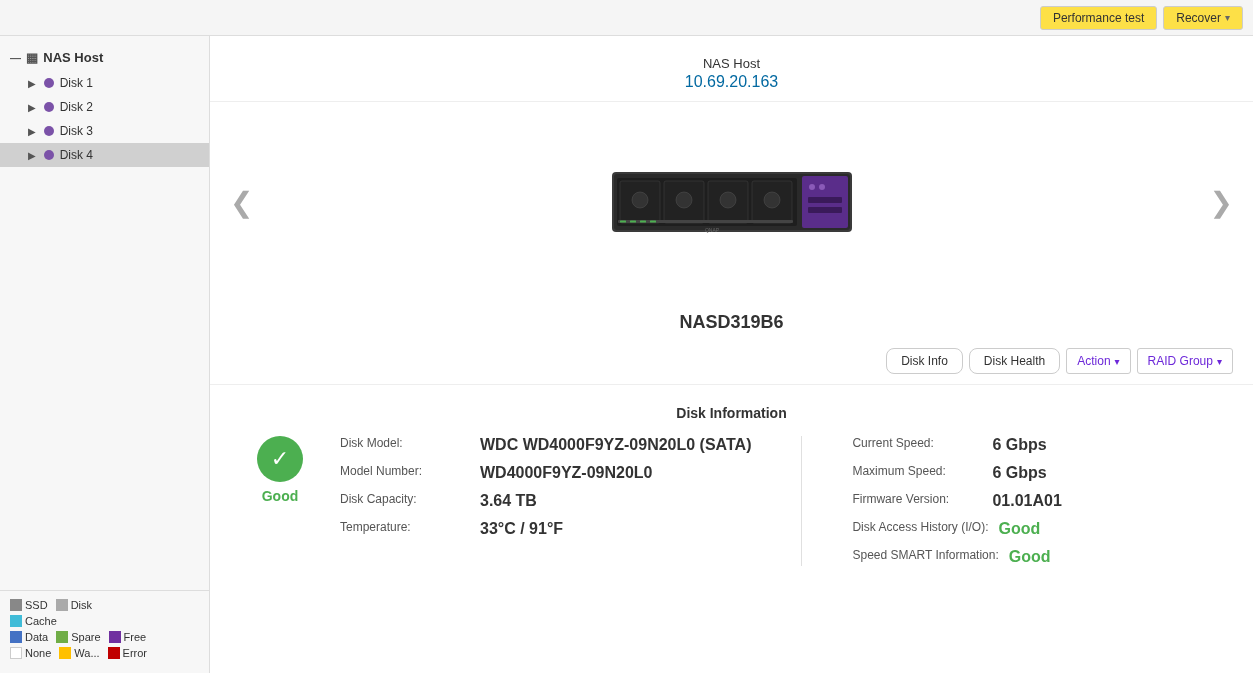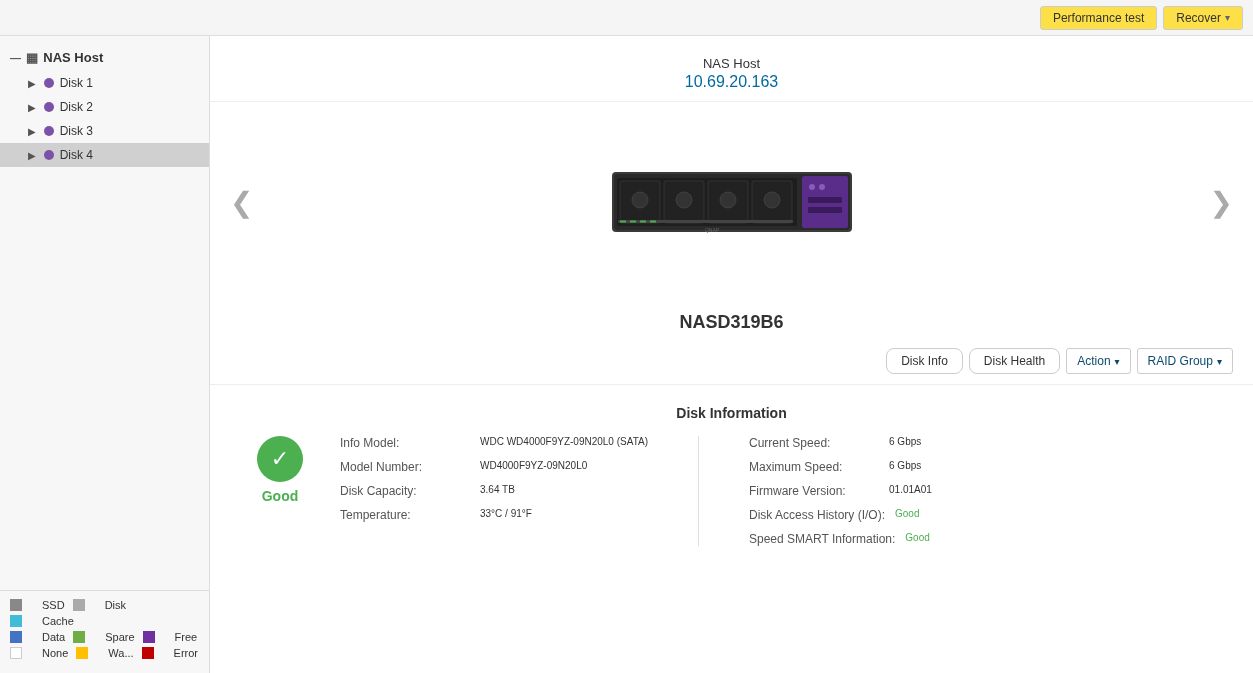--- a/index.html
+++ b/index.html
@@ -38,21 +38,21 @@
     }
     .disk-item.selected { background: #d0d0d0; }
     .disk-dot { width: 10px; height: 10px; border-radius: 50%; background: #7b52a8; flex-shrink: 0; }
     .disk-expand { font-size: 10px; color: #555; margin-right: 2px; }
 
     .sidebar-legend {
       border-top: 1px solid #ddd; padding: 8px 10px 10px;
       font-size: 11px;
     }
     .legend-row { display: flex; align-items: center; gap: 8px; margin-bottom: 4px; }
-    .legend-item { display: flex; align-items: center; gap: 20px; }
+    .legend-item { display: flex; align-items: center; gap: 3px; }
     .legend-box { width: 12px; height: 12px; border: 1px solid #bbb; flex-shrink: 0; }
 
     
     .main-content { flex: 1; overflow-y: auto; background: white; }
 
     .device-header {
       text-align: center; padding: 20px 0 10px;
       border-bottom: 1px solid #eee;
     }
     .device-header .device-name { font-size: 13px; color: #333; margin-bottom: 2px; }
@@ -81,21 +81,21 @@
     .action-bar {
       display: flex; justify-content: flex-end; align-items: center;
       padding: 0 20px 10px; gap: 6px; border-bottom: 1px solid #eee;
     }
     .action-btn {
       padding: 5px 14px; background: white; border: 1px solid #ccc;
       border-radius: 8px; cursor: pointer; font-size: 12px; color: #333;
     }
     .action-btn-dd {
       padding: 5px 10px; background: white; border: 1px solid #ccc;
-      border-radius: 3px; cursor: pointer; font-size: 12px; color: #0c4a6e;
+      border-radius: 3px; cursor: pointer; font-size: 12px; color: #6d28d9;
       display: flex; align-items: center; gap: 4px;
     }
     .action-btn-dd .dd-arrow { font-size: 10px; }
 
     .disk-info-section {
       padding: 20px 30px;
     }
     .disk-info-title { font-size: 14px; font-weight: bold; margin-bottom: 15px; text-align: center; }
 
     .disk-info-layout { display: flex; gap: 20px; align-items: flex-start; }
@@ -107,21 +107,21 @@
       width: 46px; height: 46px; border-radius: 50%;
       background: #4caf50; display: flex; align-items: center; justify-content: center;
       color: white; font-size: 22px;
     }
     .good-label { color: #4caf50; font-weight: bold; font-size: 14px; }
 
     .disk-details { display: flex; gap: 40px; flex: 1; }
     .detail-col { display: flex; flex-direction: column; gap: 10px; }
     .detail-row { display: flex; gap: 10px; }
     .detail-label { color: #555; min-width: 130px; font-size: 12px; }
-    .detail-value { color: #333; font-size: 10px; }
+    .detail-value { color: #333; font-size: 16px; font-weight: bold; }
     .detail-value.green { color: #4caf50; }
 
     .divider-v { width: 1px; background: #e0e0e0; margin: 0 10px; }
   </style>
 </head>
 <body>
 
 <div class="top-bar">
   <button class="top-btn">
     <span>Performance test</span>
@@ -284,21 +284,21 @@
           <div class="good-circle">
             <span>✓</span>
           </div>
           <div class="good-label">Good</div>
         </div>
 
         <div class="disk-details">
 
           <div class="detail-col">
             <div class="detail-row">
-              <span class="detail-label">Info Model:</span>
+              <span class="detail-label">Disk Model:</span>
               <span class="detail-value">WDC WD4000F9YZ-09N20L0 (SATA)</span>
             </div>
             <div class="detail-row">
               <span class="detail-label">Model Number:</span>
               <span class="detail-value">WD4000F9YZ-09N20L0</span>
             </div>
             <div class="detail-row">
               <span class="detail-label">Disk Capacity:</span>
               <span class="detail-value">3.64 TB</span>
             </div>

